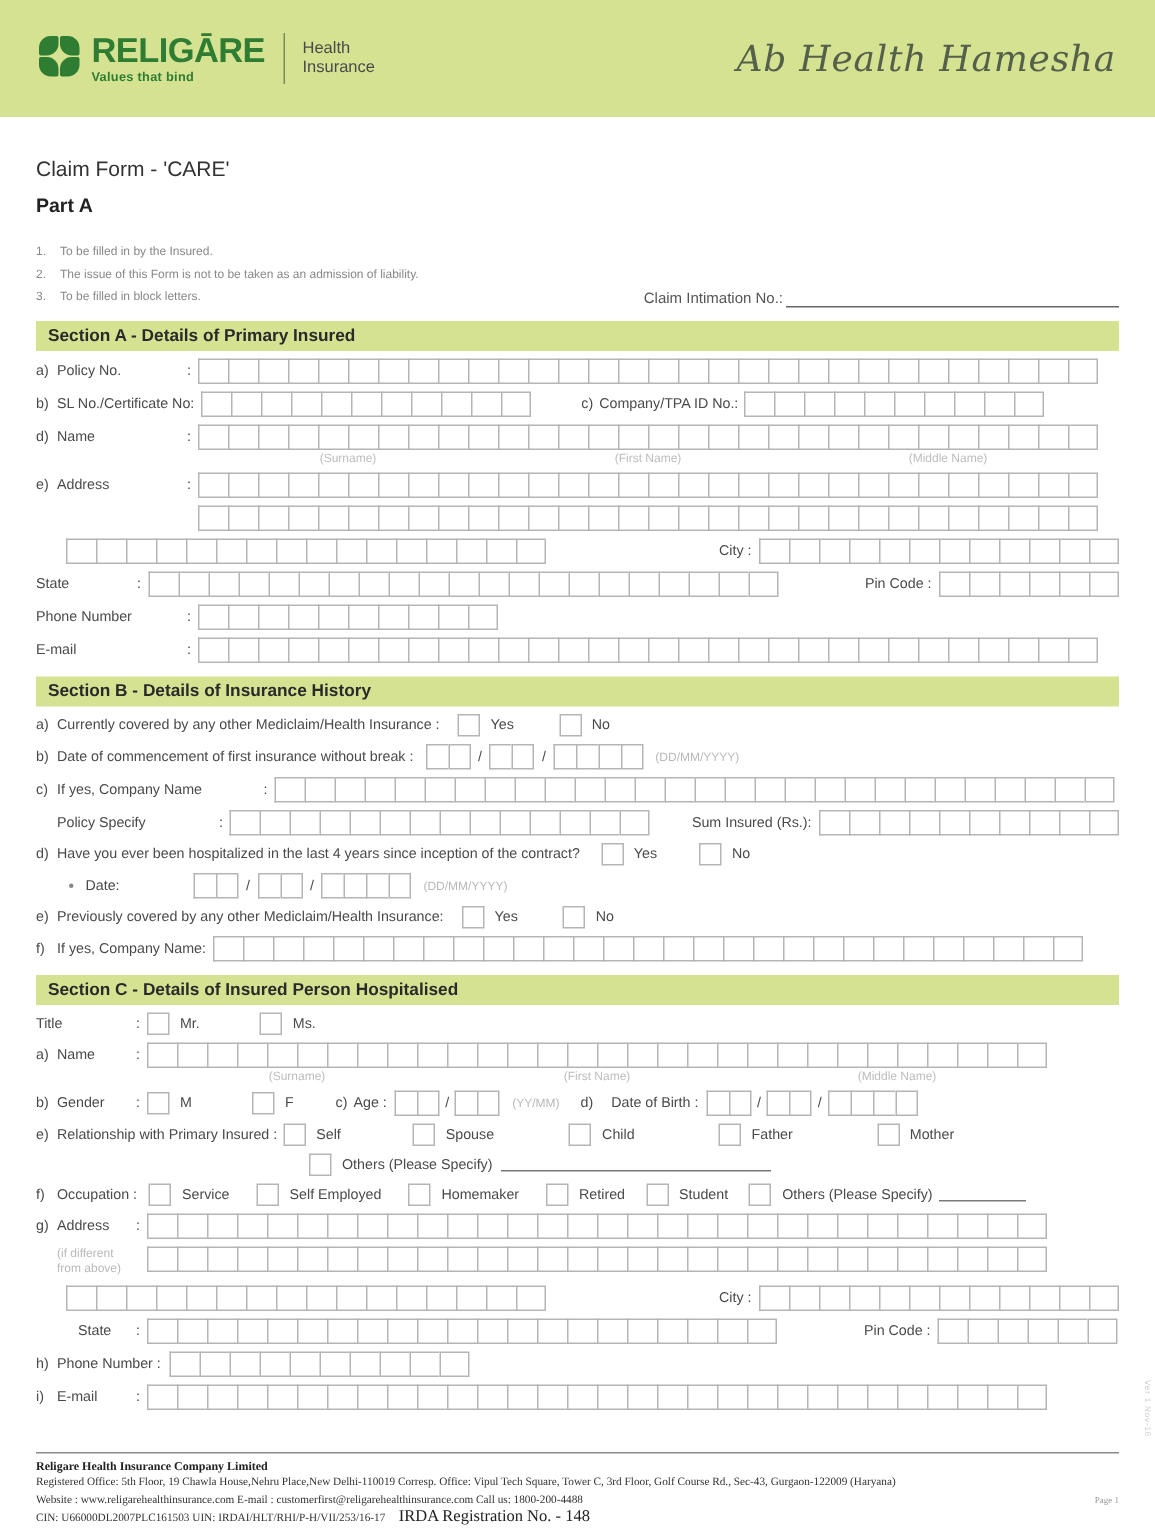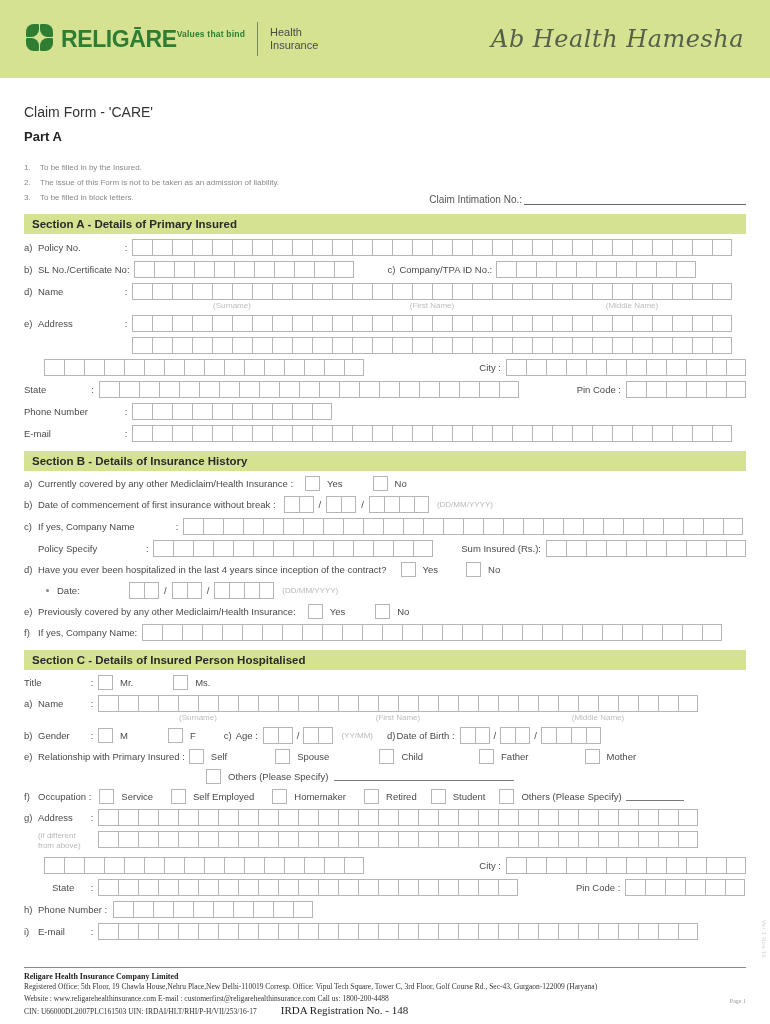--- a/index.html
+++ b/index.html
@@ -25,21 +25,21 @@
   .brand { display:flex; align-items:center; }
   .clover { width:30px; height:30px; position:relative; margin-right:5px; }
   .clover span {
     position:absolute; width:13px; height:13px;
     background:#2e7d32; border-radius:60% 10% 60% 10%;
   }
   .clover span.l1 { top:0; left:0; }
   .clover span.l2 { top:0; left:14px; border-radius:10% 60% 10% 60%; }
   .clover span.l3 { top:14px; left:0; border-radius:10% 60% 10% 60%; }
   .clover span.l4 { top:14px; left:14px; border-radius:60% 10% 60% 10%; }
-  .wordmark { display:flex; line-height:1; }
+  .wordmark { display:flex; flex-direction:column; line-height:1; }
   .wordmark .name {
     font-size:23px; font-weight:bold; color:#2e7d32;
     letter-spacing:-0.4px; font-family:"Liberation Sans", sans-serif;
   }
   .wordmark .tag {
     font-size:8.5px; font-weight:bold; color:#2e7d32;
     letter-spacing:0.2px; margin-top:2px;
   }
   .divider-v { width:1px; height:34px; background:#7a8a5a; margin:0 12px; }
   .hi { font-size:11px; color:#4a4a4a; line-height:1.15; }
@@ -106,21 +106,21 @@
 
   .bullet { width:3px; height:3px; background:#888; border-radius:50%; margin:0 8px 0 22px; flex:none; }
 
   
   .footer {
     position:absolute; left:24px; right:24px; bottom:6px;
     border-top:1px solid #8a8a8a; padding-top:4px;
   }
   .f-name { font-size:8px; font-weight:bold; color:#222; font-family:"Liberation Serif", serif; }
   .f-line { font-size:7.5px; color:#333; font-family:"Liberation Serif", serif; line-height:1.55; }
-  .f-last { display:flex; align-items:baseline; gap:24px; }
+  .f-last { display:flex; align-items:baseline; gap:9px; }
   .f-irda { font-size:11px; color:#222; font-family:"Liberation Serif", serif; }
   .pageno {
     position:absolute; right:0; bottom:14px;
     font-size:6px; color:#999; font-family:"Liberation Serif", serif;
   }
   .sidecode {
     position:absolute; right:3px; bottom:66px;
     font-size:5.5px; color:#cfcfcf;
     writing-mode:vertical-rl; letter-spacing:0.5px;
   }
@@ -758,21 +758,21 @@
         <b></b>
         <b></b>
       </span>
     <span style="margin:0 4px">/</span>
     <span class="boxes sm">
         <b></b>
         <b></b>
       </span>
     <span class="hint">(YY/MM)</span>
     <span class="idx" style="margin-left:14px;width:auto">d)</span>
-    <span class="lbl" style="margin-left:1px">Date of Birth :</span>
+    <span class="lbl" style="margin-left:12px">Date of Birth :</span>
     <span class="boxes sm" style="margin-left:5px">
         <b></b>
         <b></b>
       </span>
     <span style="margin:0 4px">/</span>
     <span class="boxes sm">
         <b></b>
         <b></b>
       </span>
     <span style="margin:0 4px">/</span>

